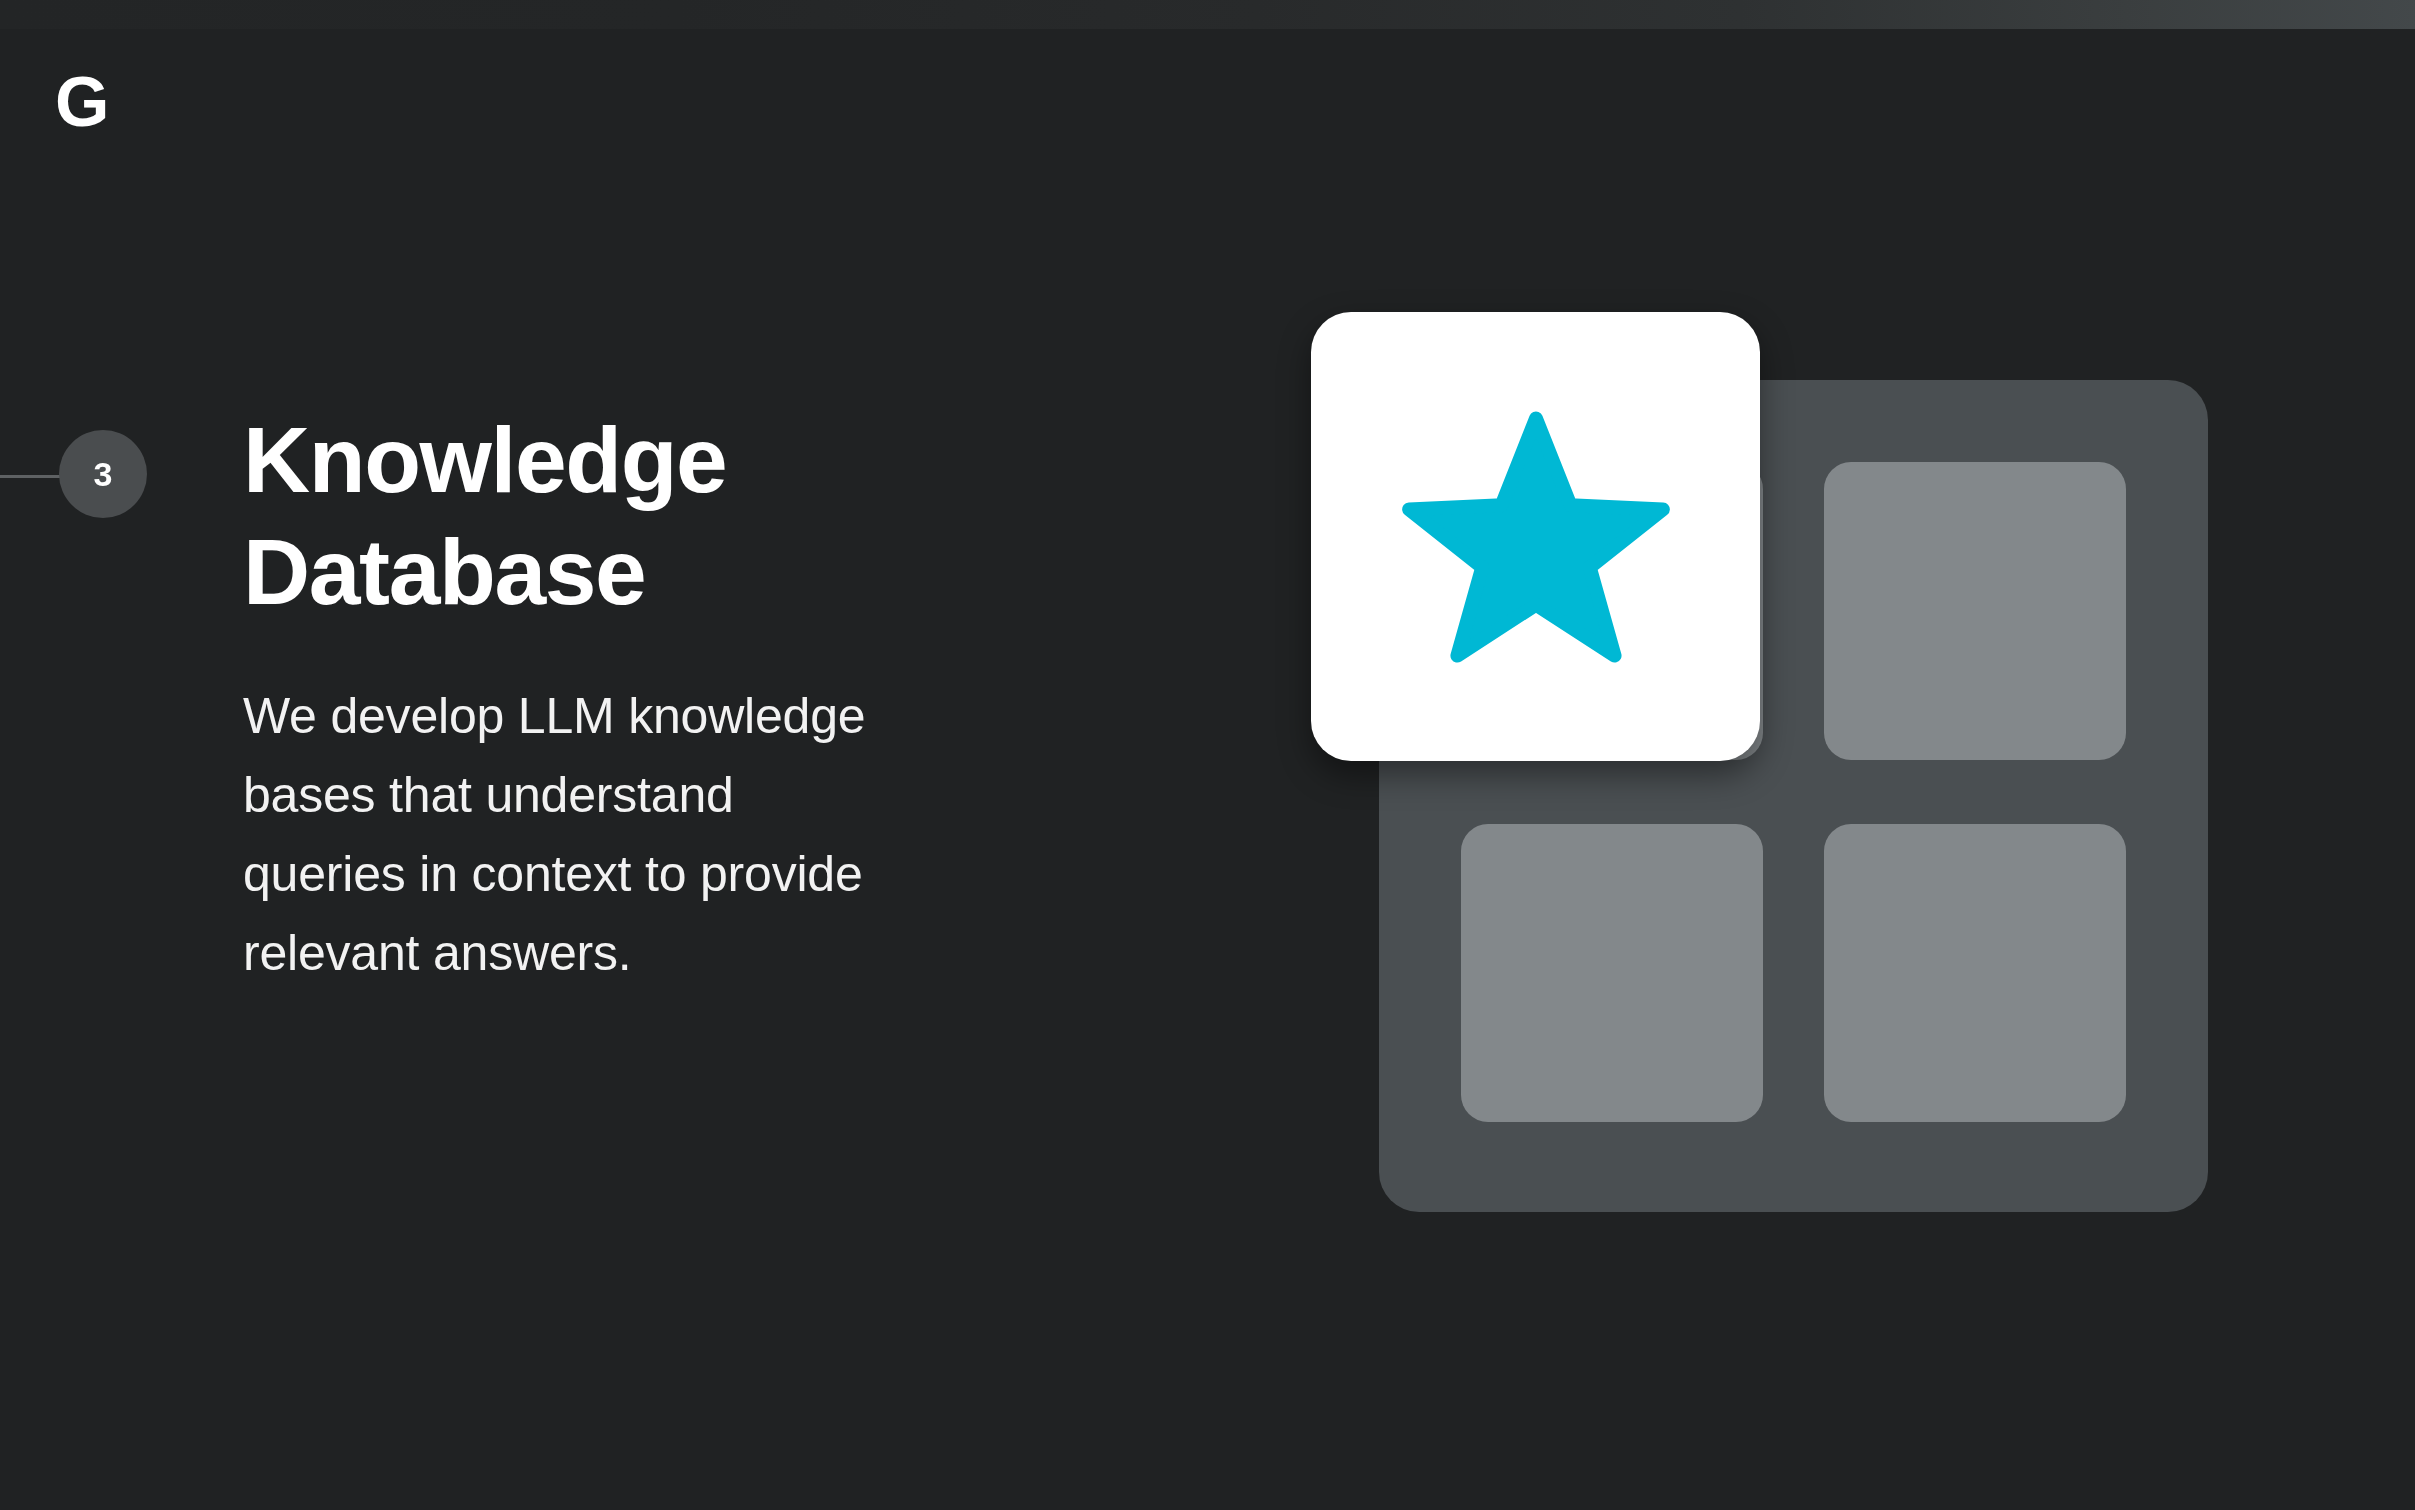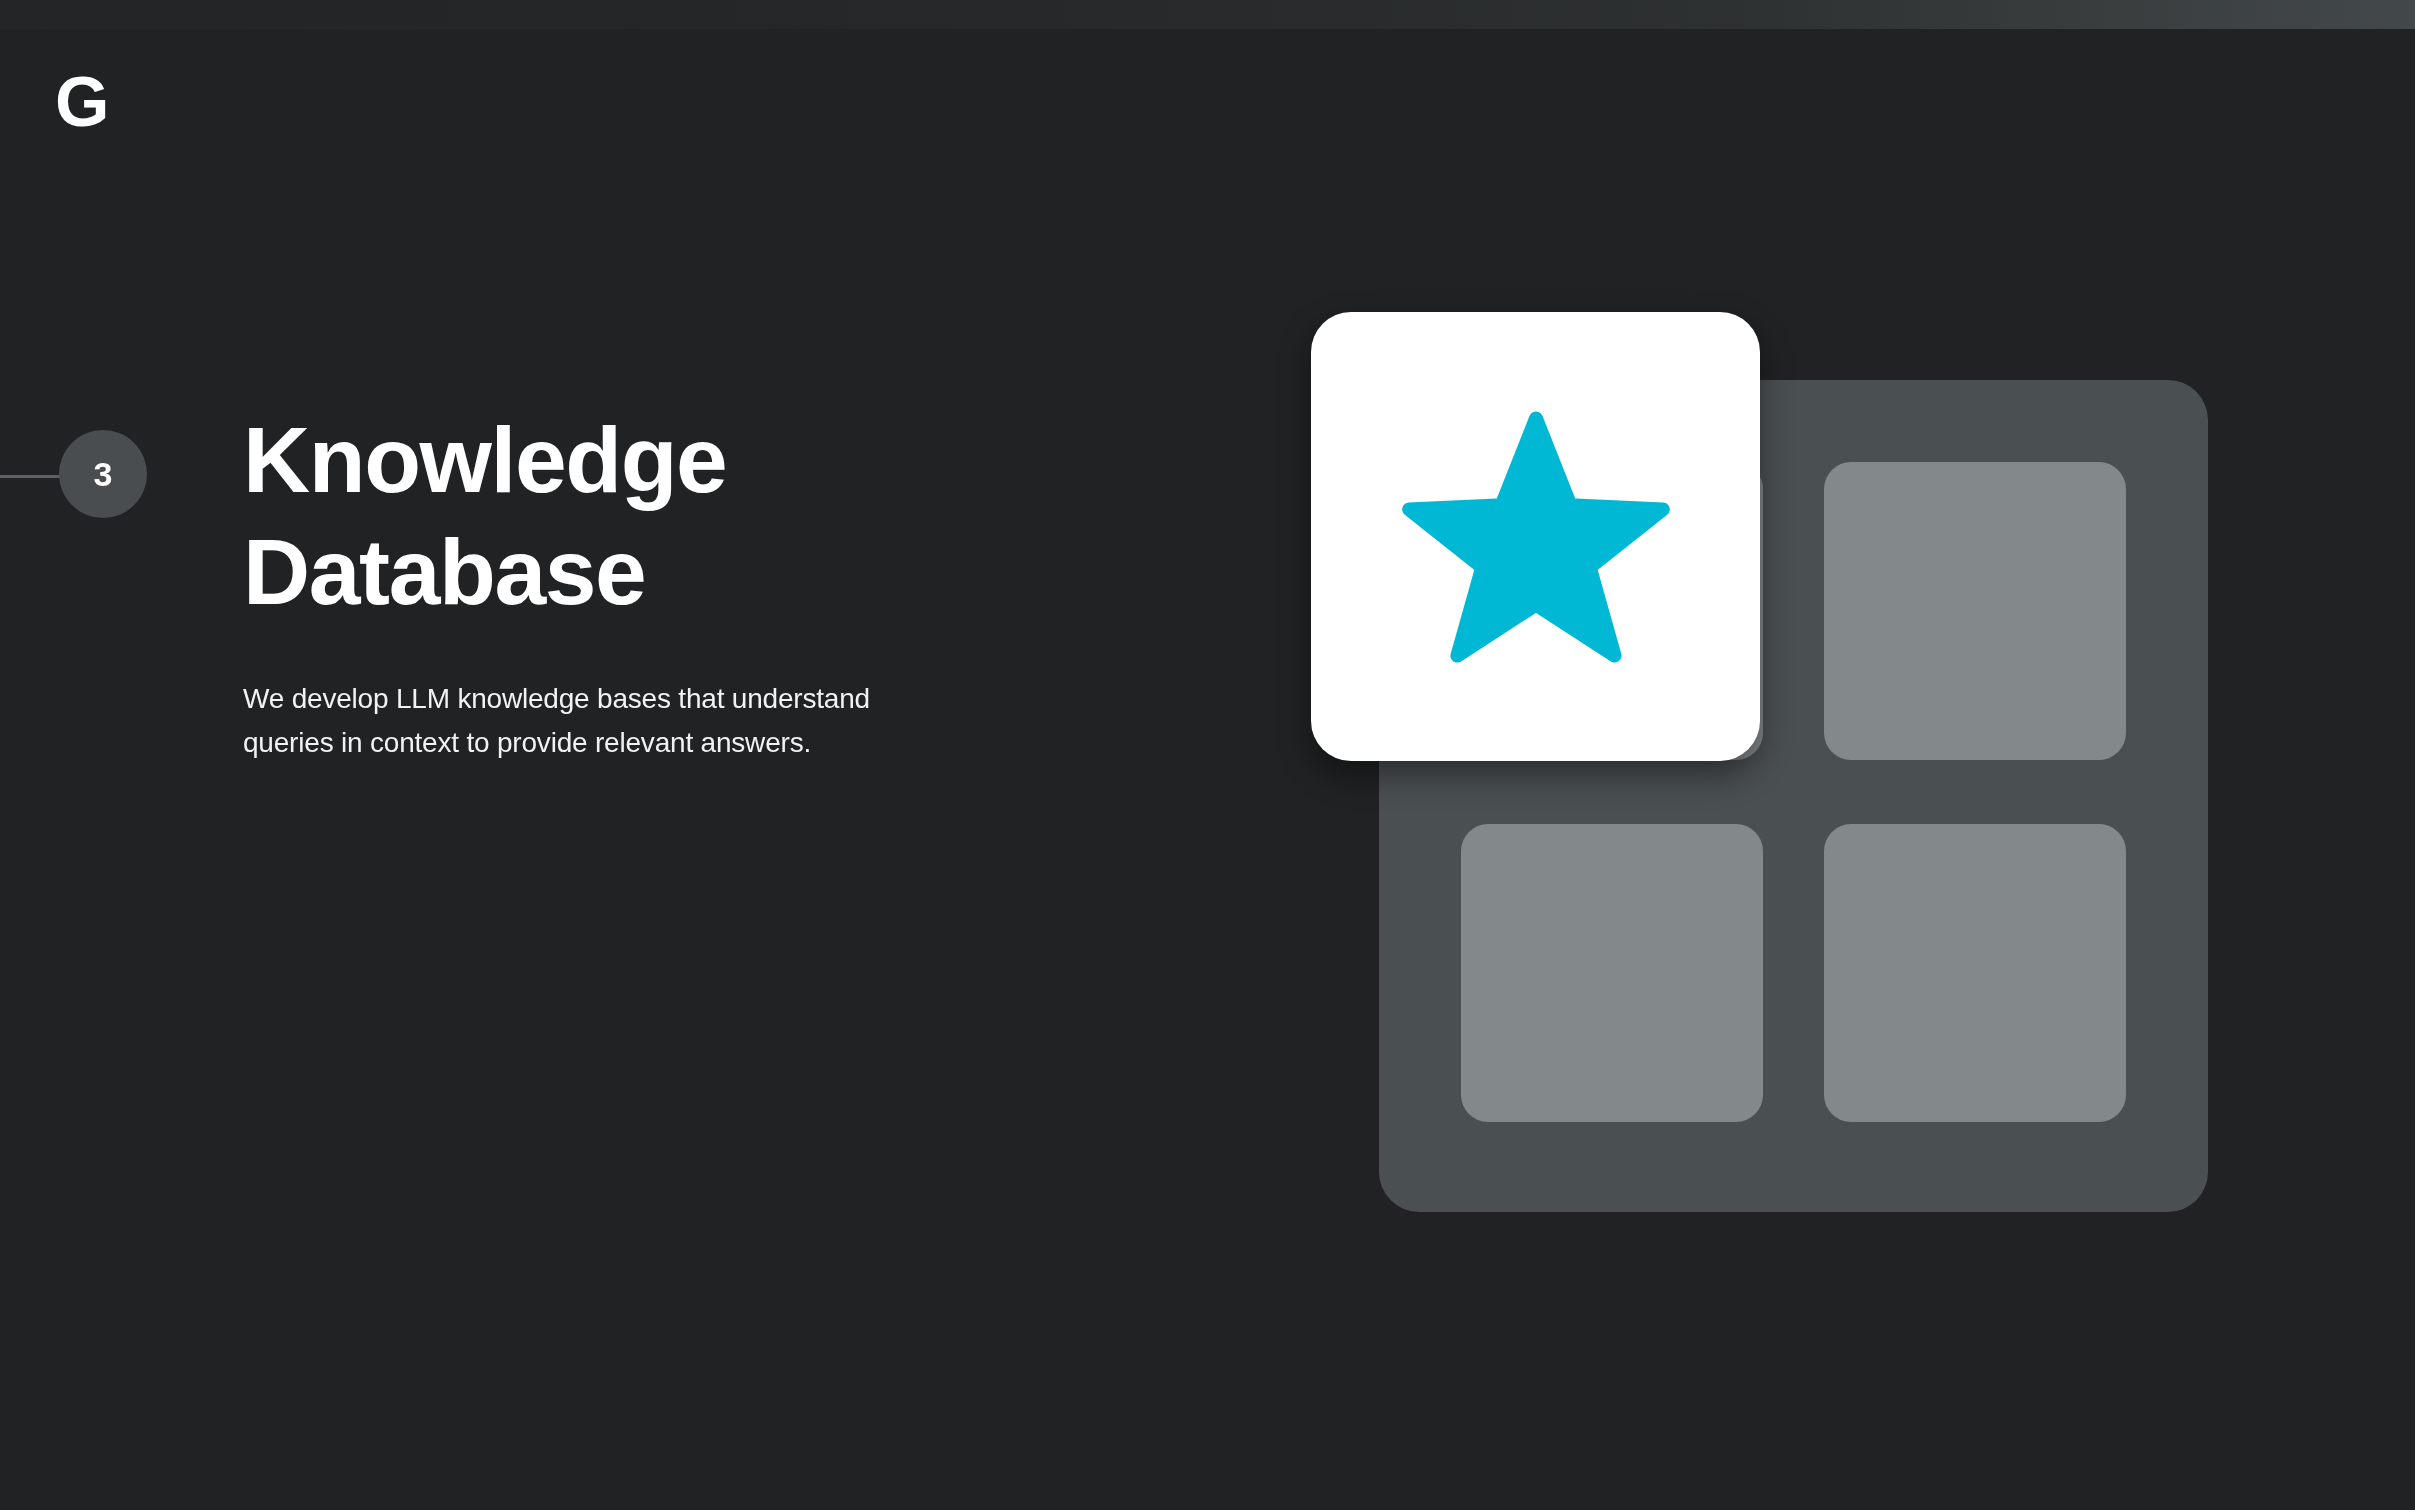--- a/index.html
+++ b/index.html
@@ -94,21 +94,21 @@
     font-size: 93px;
     font-weight: 700;
     line-height: 1.20;
     letter-spacing: -1.4px;
     white-space: pre-line;
   }
 
   .body-copy {
     margin-top: 49px;
     color: #f2f2f2;
-    font-size: 28px;
+    font-size: 50px;
     font-weight: 300;
     line-height: 1.58;
     letter-spacing: -0.2px;
     max-width: 628px;
   }
 
   
   .illustration {
     position: absolute;
     left: 1311px;

